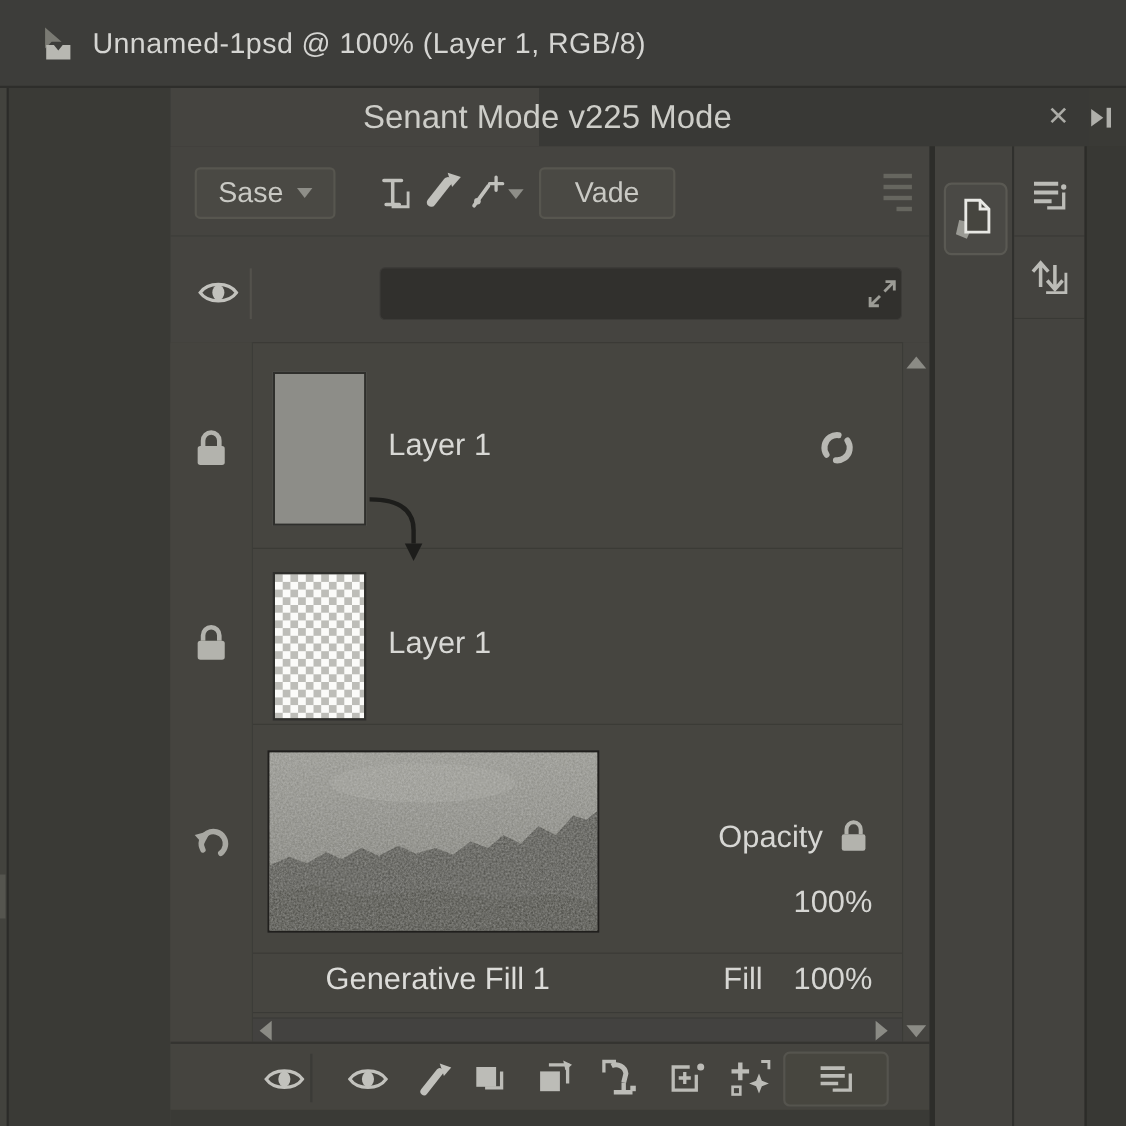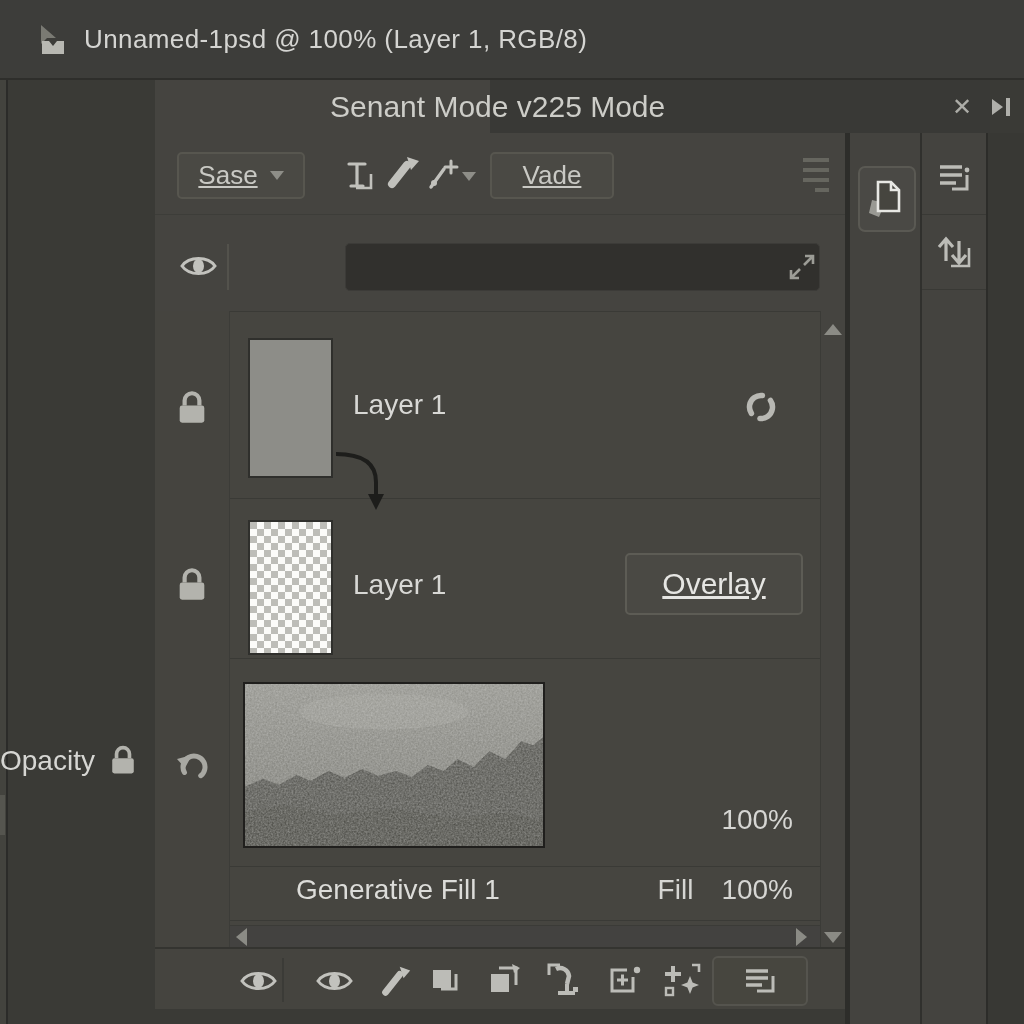--- a/index.html
+++ b/index.html
@@ -32,41 +32,41 @@
              display:flex;align-items:center;justify-content:center;box-sizing:border-box;}
   .dock-strip2{left:922px;top:133px;width:64px;height:891px;background:#44433f;}
   .strip2-div{left:922px;width:64px;height:1px;background:#39 39 35;background:#393935;}
   .farright{left:986px;top:133px;width:38px;height:891px;background:#383834;border-left:2px solid #2c2c29;}
   .farright-top{left:990px;top:80px;width:34px;height:53px;background:#3a3a36;display:flex;align-items:center;}
 
   
   .panel{left:155px;top:133px;width:690px;height:891px;background:#454440;}
 
   .btn{box-sizing:border-box;border:2px solid #57564f;border-radius:5px;background:#4a4944;
-       display:flex;align-items:center;justify-content:center;font-size:26px;color:#c9c9c4;text-decoration:underline;}
+       display:flex;align-items:center;justify-content:center;font-size:26px;color:#c9c9c4;}
   .sase-btn{left:177px;top:152px;width:128px;height:47px;gap:12px;}
   .vade-btn{left:490px;top:152px;width:124px;height:47px;justify-content:center;}
 
   .lapps-divider{left:227px;top:244px;width:2px;height:46px;background:#53524c;}
   .lapps-label{left:248px;top:215px;height:96px;line-height:96px;font-size:27px;color:#d0d0cb;}
   .lapps-input{left:345px;top:243px;width:475px;height:48px;background:#31302d;border:1px solid #3c3b38;
                border-radius:5px;box-sizing:border-box;color:#d0d0cb;font-size:24px;padding:0 40px 0 12px;outline:none;
                font-family:"Liberation Sans","DejaVu Sans",sans-serif;}
 
   
   .layers{left:155px;top:311px;width:690px;height:636px;background:#464540;border-top:1px solid #3a3a36;}
   .leftcol{left:155px;top:311px;width:75px;height:636px;background:#45443f;border-right:1px solid #3c3c38;box-sizing:border-box;}
   .row-div{left:230px;width:590px;height:1px;background:#3a3a36;}
   .layer-name{font-size:28px;color:#d8d8d5;}
   .thumb1{left:248px;top:338px;width:85px;height:140px;background:#8d8d88;border:2px solid #2f2f2c;box-sizing:border-box;}
   .thumb2{left:248px;top:520px;width:85px;height:135px;border:2px solid #2f2f2c;box-sizing:border-box;
           background:repeating-conic-gradient(#fbfbf9 0% 25%, #bdbdb8 0% 50%) 0 0 / 14px 14px;}
   .thumb3{left:243px;top:682px;width:302px;height:166px;border:2px solid #201f1d;box-sizing:border-box;background:#6f6f69;}
   .overlay-btn{left:625px;top:553px;width:178px;height:62px;font-size:30px;color:#e6e6e3;border-color:#5d5c55;}
-  .opacity-row{left:0;top:744px;width:790px;display:flex;justify-content:flex-start;align-items:center;gap:14px;}
+  .opacity-row{left:0;top:744px;width:790px;display:flex;justify-content:flex-end;align-items:center;gap:14px;}
   .opacity-val{left:0;top:804px;width:793px;text-align:right;font-size:28px;color:#d6d6d3;}
   .fill-row{left:0;top:874px;width:793px;display:flex;justify-content:flex-end;gap:28px;font-size:28px;color:#d6d6d3;}
   .gen-name{left:250px;top:874px;font-size:28px;color:#dcdcd9;margin-left:46px;}
 
   
   .vscroll{left:820px;top:311px;width:25px;height:636px;background:#454440;border-left:1px solid #3b3b37;box-sizing:border-box;}
   .hscroll{left:230px;top:925px;width:590px;height:22px;background:#434240;border-top:1px solid #3b3b37;box-sizing:border-box;}
   .tri{width:0;height:0;}
   .tri-up{border-left:9px solid transparent;border-right:9px solid transparent;border-bottom:11px solid #8b8b85;}
   .tri-down{border-left:9px solid transparent;border-right:9px solid transparent;border-top:11px solid #8b8b85;}
@@ -195,23 +195,20 @@
   </span>
 
   <span class="abs" style="left:176px;top:566px;">
     <svg width="32" height="38" viewBox="0 0 26 30">
       <path d="M7,13 V9 a6,6 0 0 1 12,0 v4" fill="none" stroke="#b3b3ad" stroke-width="3.4"></path>
       <rect x="3" y="13" width="20" height="14" rx="2" fill="#b3b3ad"></rect>
     </svg>
   </span>
   <div class="abs thumb2"></div>
   <div class="abs txt layer-name" style="left:353px;top:569px;">Layer 1</div>
-  <div class="abs btn overlay-btn">
-    <span class="txt">Overlay</span>
-  </div>
 
   <span class="abs" style="left:174px;top:746px;">
     <svg width="40" height="40" viewBox="0 0 40 40">
       <circle cx="20" cy="21" r="11" fill="none" stroke="#a8a8a2" stroke-width="5" stroke-dasharray="50 19.2" stroke-linecap="round" transform="rotate(150 20 21)"></circle>
       <polygon points="3,13 18,9 11,22" fill="#a8a8a2"></polygon>
     </svg>
   </span>
   <div class="abs thumb3">
     <svg width="100%" height="100%" viewBox="0 0 300 164" preserveAspectRatio="none">
       <defs>

